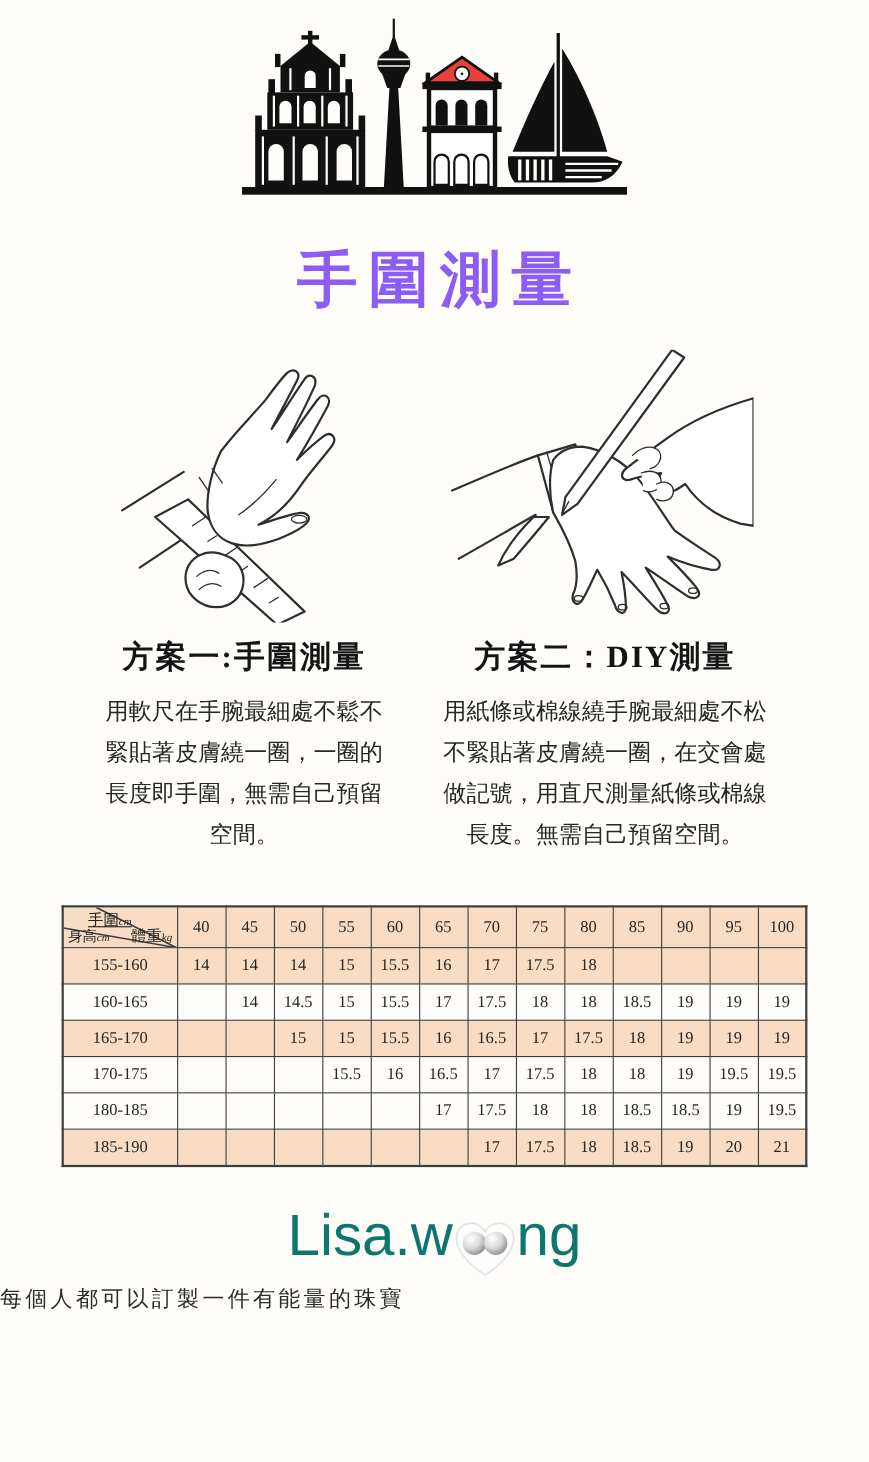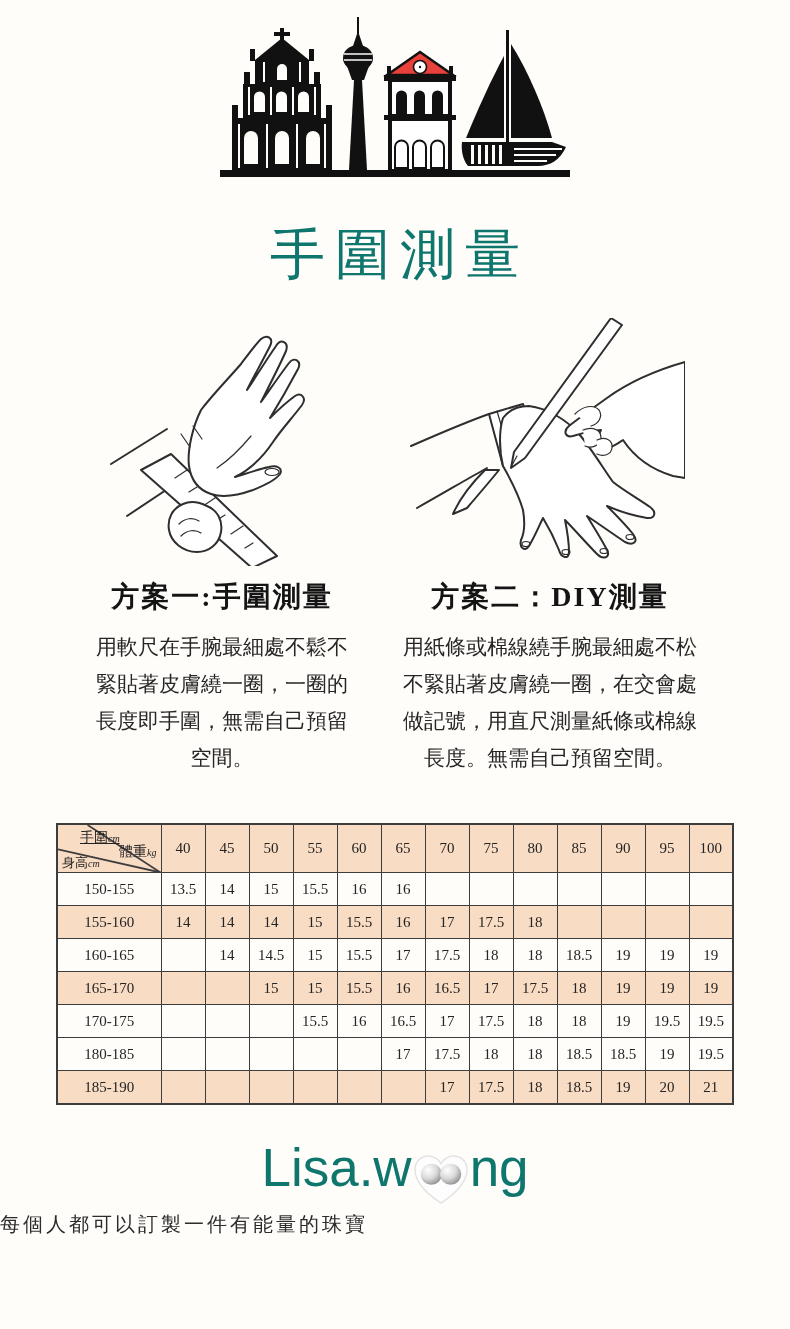--- a/index.html
+++ b/index.html
@@ -15,22 +15,22 @@
     width:790px;height:1329px;background:var(--bg);
     font-family:"Liberation Serif",serif;color:var(--ink);
   }
   .page{width:790px;height:1329px;overflow:hidden;position:relative;}
 
   
   .logo-wrap{display:flex;justify-content:center;padding-top:14px;}
 
   
   .title{
-    text-align:center;margin-top:34px;font-size:55px;font-weight:400;
-    letter-spacing:10px;padding-left:10px;color:#0f766e;
+    text-align:center;margin-top:34px;font-size:55px;font-weight:700;
+    letter-spacing:10px;padding-left:10px;color:#8b5cf6;
   }
 
   
   .illos{display:flex;justify-content:center;align-items:flex-start;gap:44px;margin-top:26px;}
   .illos svg{display:block;}
 
   
   .methods{display:flex;justify-content:center;align-items:flex-start;gap:42px;margin-top:12px;}
   .method{text-align:center;}
   .method .m-head{font-size:28px;font-weight:700;letter-spacing:2px;color:#141414;margin:0 0 13px 0;}
@@ -41,21 +41,21 @@
   
   table.size{
     border-collapse:collapse;margin:46px auto 0 auto;table-layout:fixed;
     border:2.5px solid var(--line);
   }
   table.size th,table.size td{
     border:1.5px solid var(--line);text-align:center;vertical-align:middle;
     font-size:15px;font-weight:400;color:#242424;padding:0;height:33px;
     font-family:"Liberation Serif",serif;
   }
-  table.size thead th{height:49px;background:var(--peach);}
+  table.size thead th{height:38px;background:var(--peach);}
   table.size tr.stripe td{background:var(--peach);}
   td.corner{position:relative;background:var(--peach);padding:0;}
   .corner svg{position:absolute;left:0;top:0;width:100%;height:100%;}
   .corner .lbl{position:absolute;font-size:14px;color:#222;white-space:nowrap;line-height:1;}
   .corner .c-wrist{top:6px;left:22px;text-decoration:underline;}
   .corner .c-weight{top:20px;right:4px;}
   .corner .c-height{bottom:3px;left:4px;font-size:13px;}
   .corner .unit{font-style:italic;font-size:10px;}
 
   
@@ -316,36 +316,20 @@
           <th>75</th>
           <th>80</th>
           <th>85</th>
           <th>90</th>
           <th>95</th>
           <th>100</th>
         </tr>
     </thead>
     <tbody>
 
-    <tr>
-          <td>150-155</td>
-          <td>13.5</td>
-          <td>14</td>
-          <td>15</td>
-          <td>15.5</td>
-          <td>16</td>
-          <td>16</td>
-          <td></td>
-          <td></td>
-          <td></td>
-          <td></td>
-          <td></td>
-          <td></td>
-          <td></td>
-        </tr>
         <tr class="stripe">
           <td>155-160</td>
           <td>14</td>
           <td>14</td>
           <td>14</td>
           <td>15</td>
           <td>15.5</td>
           <td>16</td>
           <td>17</td>
           <td>17.5</td>

